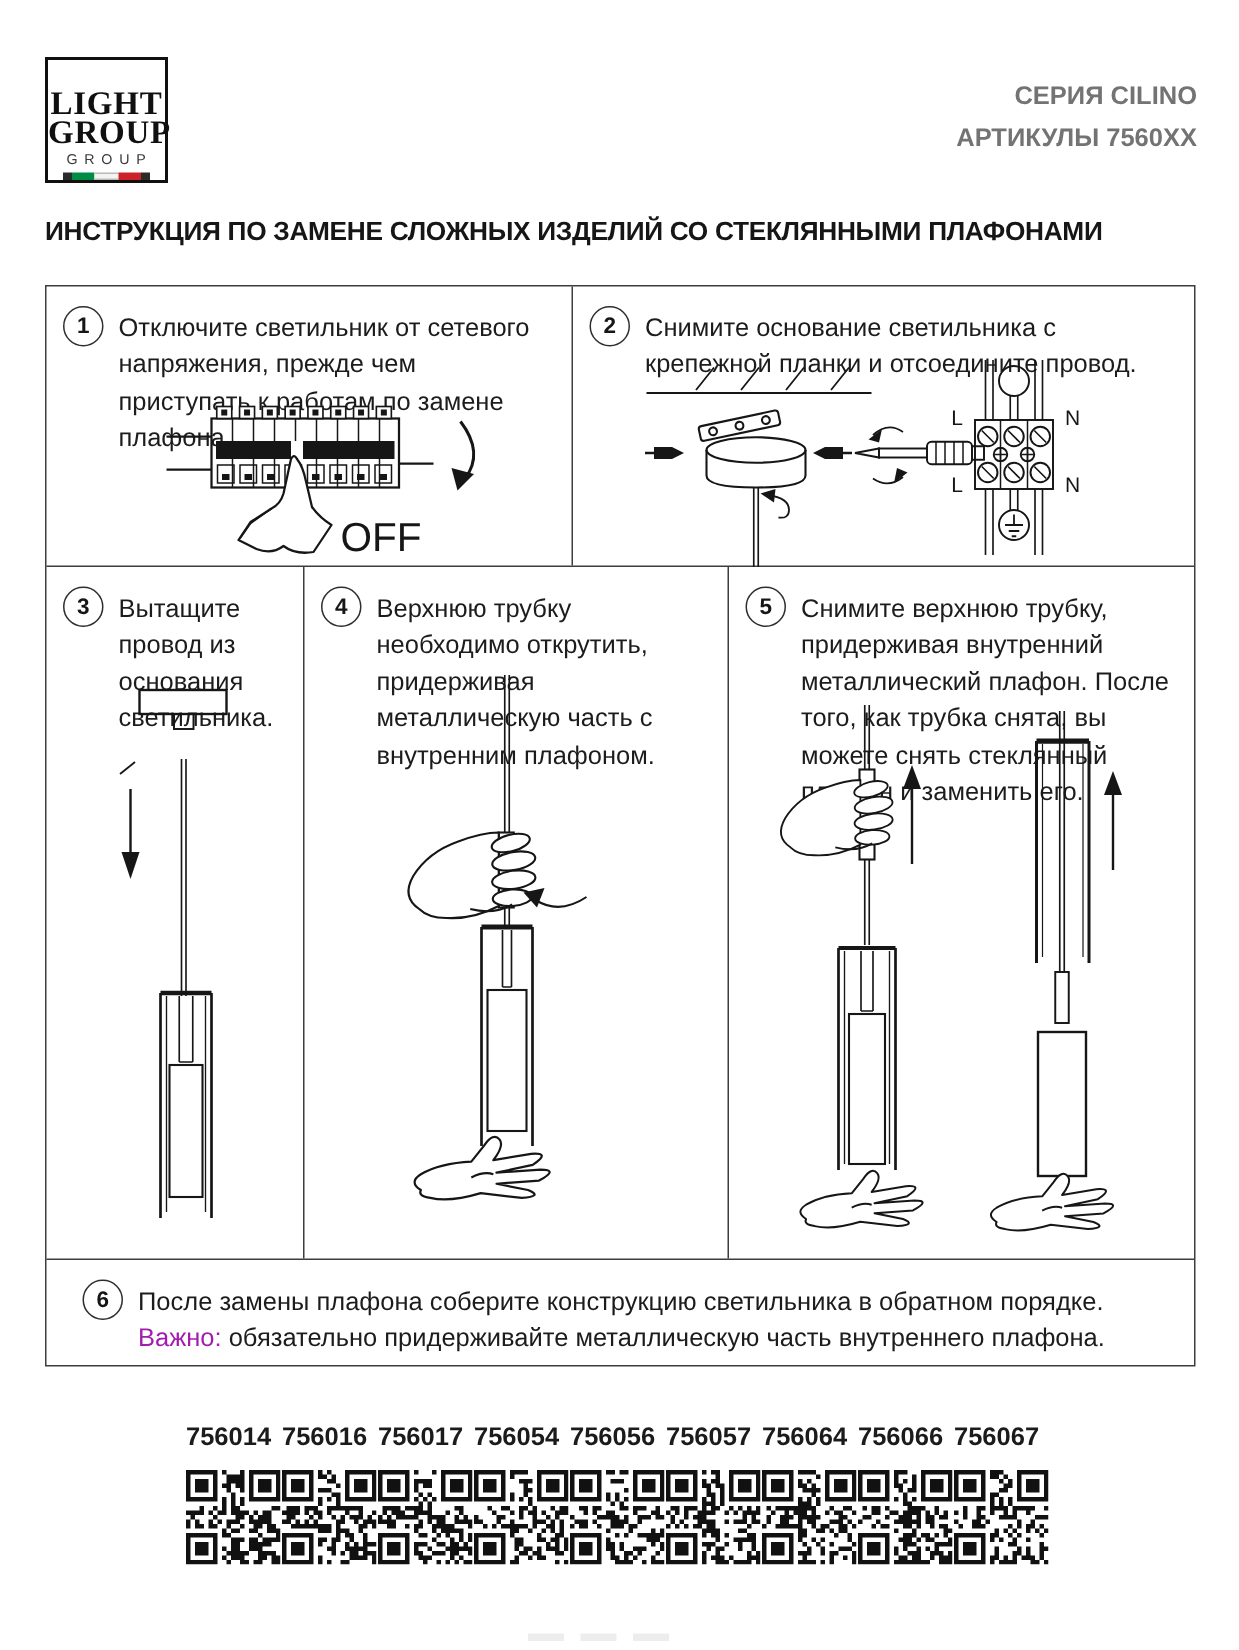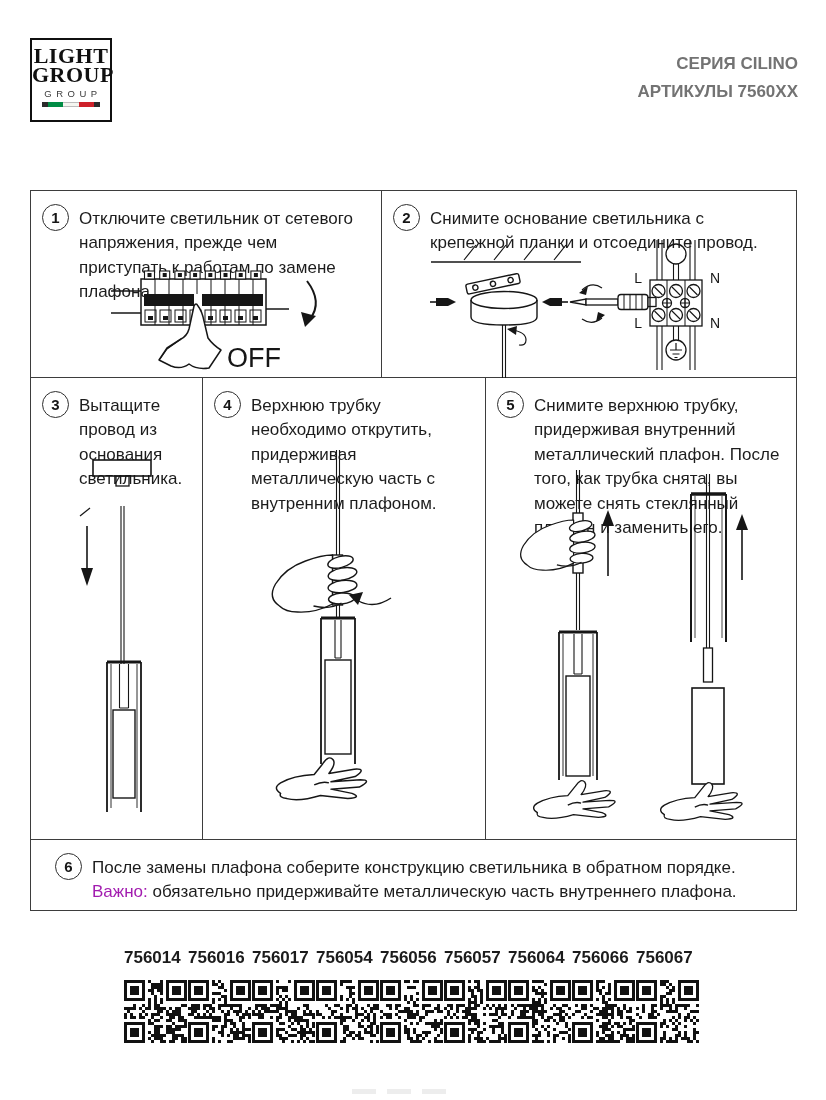--- a/index.html
+++ b/index.html
@@ -4,21 +4,21 @@
 <style>
   * { margin:0; padding:0; box-sizing:border-box; }
   html,body { background:#fff; }
   .page {
     position:relative; width:826px; height:1100px; background:#fff;
     font-family:"Liberation Sans", sans-serif; color:#161616; overflow:hidden;
   }
   
   .logo-box {
     position:absolute; left:30px; top:38px; width:82px; height:84px;
-    border:2px solid #101010; text-align:center; padding-top:7px;
+    border:2px solid #101010; text-align:center; padding-top:20px;
   }
   .logo-word {
     font-family:"Liberation Serif", serif; font-weight:bold; font-size:22px;
     line-height:0.86; letter-spacing:0.5px; color:#101010;
   }
   .logo-group {
     font-size:9.5px; letter-spacing:4.5px; color:#3a3a3a; margin-top:3px;
     padding-left:4px;
   }
   .logo-flag { display:flex; width:58px; height:5px; margin:3px auto 0 auto; }
@@ -101,20 +101,21 @@
         <span class="f-white"></span>
         <span class="f-red"></span>
         <span class="f-cap"></span>
     </div>
   </div>
   <div class="header-right">
     <div>СЕРИЯ CILINO</div>
     <div>АРТИКУЛЫ 7560XX</div>
   </div>
 
+  <h1 class="doc-title">ИНСТРУКЦИЯ ПО ЗАМЕНЕ СЛОЖНЫХ ИЗДЕЛИЙ СО СТЕКЛЯННЫМИ ПЛАФОНАМИ</h1>
 
   <div class="steps-table">
 
     <div class="t-row t-row1">
       <div class="cell cell-1">
         <div class="step-head">
           <div class="step-circle">1</div>
           <div class="step-text">Отключите светильник от сетевого напряжения, прежде чем приступать к работам по замене плафона.</div>
         </div>
         <svg class="illus" style="left:70px; top:62px;" width="235" height="122" viewBox="0 0 235 122">

